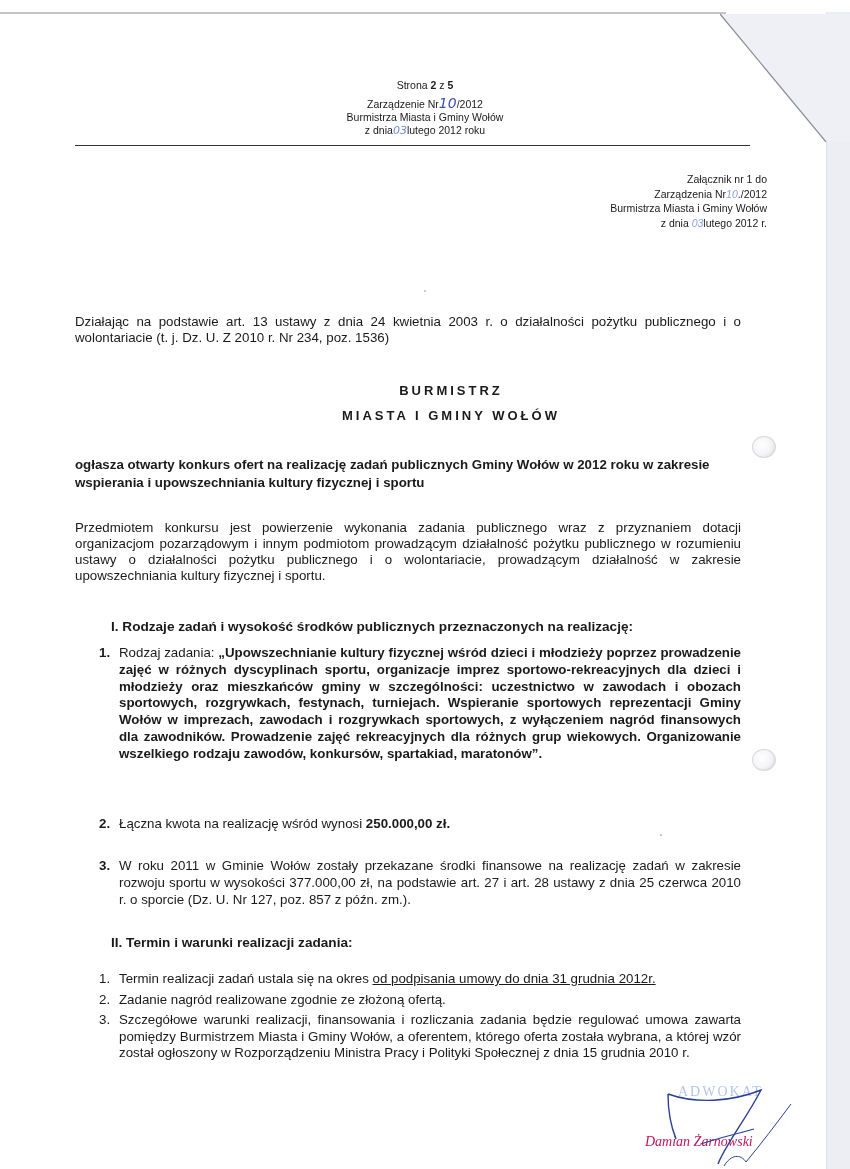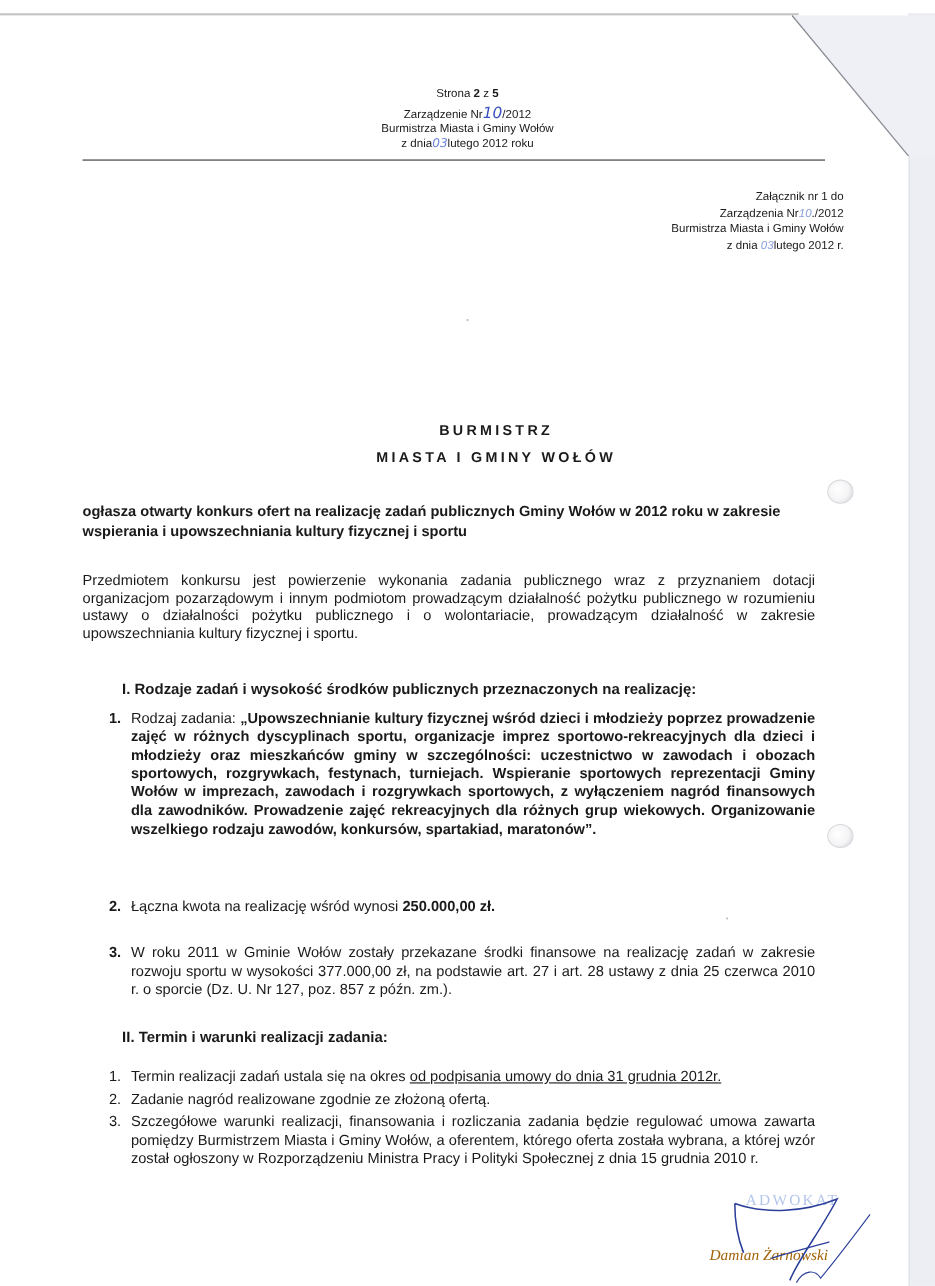--- a/index.html
+++ b/index.html
@@ -57,21 +57,21 @@
     .item2 { top: 816px; }
     .item3 { top: 858px; }
     .list2 { position: absolute; left: 99px; width: 642px; font-size: 13.3px; line-height: 16.5px; }
     .list2 .row { position: relative; margin-bottom: 4px; }
     .list2 .n { position: absolute; left: 0; top: 0; }
     .list2 .t { margin-left: 20px; text-align: justify; }
     .list2 u { text-decoration: underline; }
     .l2-1 { top: 971px; }
     .stamp { position: absolute; left: 660px; top: 1084px; width: 140px; height: 80px; }
     .stamp .t1 { position: absolute; left: 18px; top: 0; font-family: "Liberation Serif", serif; color: #b4c6ea; font-size: 14px; letter-spacing: 2px; }
-    .stamp .t2 { position: absolute; left: -15px; top: 50px; font-family: "Liberation Serif", serif; font-style: italic; color: #a16207; font-size: 14px; }
+    .stamp .t2 { position: absolute; left: -15px; top: 50px; font-family: "Liberation Serif", serif; font-style: italic; color: #be185d; font-size: 14px; }
     .stamp svg { position: absolute; left: -14px; top: 0; }
     .speck { position: absolute; width: 2px; height: 2px; background: #bbb; border-radius: 50%; }
   </style>
 </head>
 <body>
 
 <div class="page">
   <div class="top-edge"></div>
   <div class="right-strip"></div>
   <svg class="corner-fold" viewBox="0 0 130 130" width="130" height="130">
@@ -103,20 +103,21 @@
   <div class="hdr-line"></div>
 
   <div class="attach">
     <div>Załącznik nr 1 do</div>
     <div><span>Zarządzenia Nr</span><span class="hw">10</span><span>./2012</span></div>
     <div>Burmistrza Miasta i Gminy Wołów</div>
     <div><span>z dnia</span> <span class="hw">03</span><span>lutego 2012 r.</span></div>
   </div>
 
 
+  <div class="para p-legal">Działając na podstawie art. 13 ustawy z dnia 24 kwietnia 2003 r. o działalności pożytku publicznego i o wolontariacie (t. j. Dz. U. Z 2010 r. Nr 234, poz. 1536)</div>
 
   <div class="auth1">BURMISTRZ</div>
   <div class="auth2">MIASTA I GMINY WOŁÓW</div>
 
   <div class="announce">ogłasza otwarty konkurs ofert na realizację zadań publicznych Gminy Wołów w 2012 roku w zakresie wspierania i upowszechniania kultury fizycznej i sportu</div>
 
   <div class="para p-subject">Przedmiotem konkursu jest powierzenie wykonania zadania publicznego wraz z przyznaniem dotacji organizacjom pozarządowym i innym podmiotom prowadzącym działalność pożytku publicznego w rozumieniu ustawy o działalności pożytku publicznego i o wolontariacie, prowadzącym działalność w zakresie upowszechniania kultury fizycznej i sportu.</div>
 
   <div class="sec sec1">I. Rodzaje zadań i wysokość środków publicznych przeznaczonych na realizację:</div>
 

